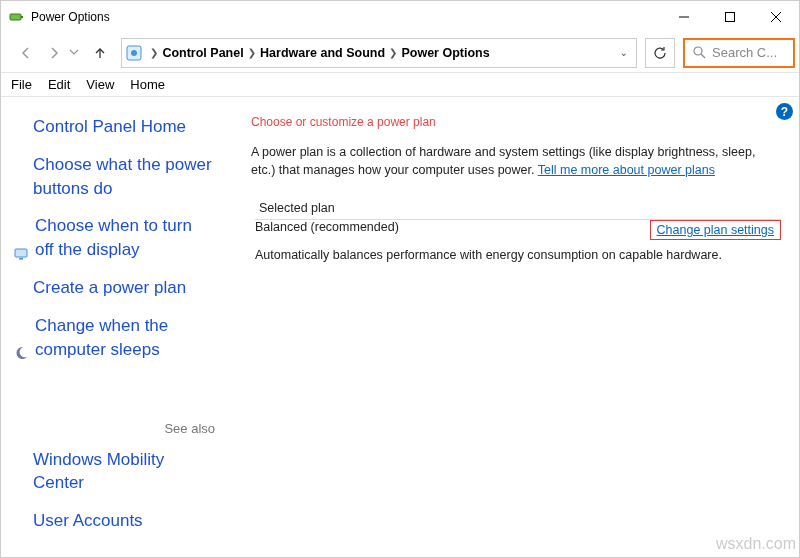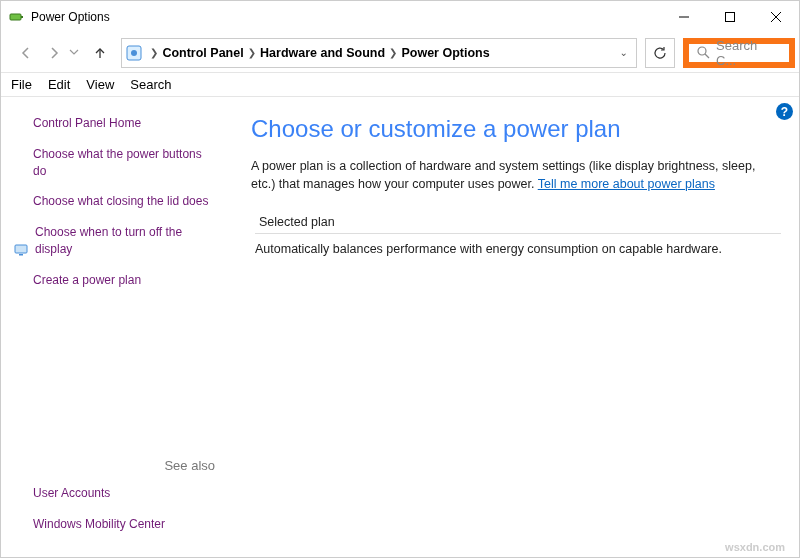--- a/index.html
+++ b/index.html
@@ -14,44 +14,44 @@
     .nav-arrow { width: 26px; height: 26px; display:flex; align-items:center; justify-content:center; color:#888; cursor:default; }
     .nav-chv { width:16px; color:#888; }
     .up-arrow { width:26px; height:26px; display:flex; align-items:center; justify-content:center; color:#333; cursor:default; }
     .breadcrumb { display:flex; align-items:center; flex:1; height:30px; border:1px solid #ccc; padding:0 4px; margin:0 6px; gap: 4px; font-size:12.5px; }
     .breadcrumb .loc-icon { width:16px; height:16px; margin-right:4px; flex-shrink:0; }
     .bc-seg { cursor:default;font-weight:bold; }
     .bc-sep { color:#555; font-size:10px; }
     .breadcrumb .spacer { flex:1; }
     .bc-end-chv { color:#555; font-size:10px; padding:0 4px; }
     .refresh-box { width:30px; height:30px; border:1px solid #ccc; display:flex; align-items:center; justify-content:center; margin-right:6px; cursor:default; }
-    .search-box { width:112px; height:30px; border:6px solid #f97316; display:flex; align-items:center; gap:6px; padding:0 8px; color:#888; cursor:text; }
+    .search-box { width:112px; height:30px; border:2px solid #f97316; display:flex; align-items:center; gap:6px; padding:0 8px; color:#888; cursor:text; }
     .menubar { display:flex; gap:16px; padding:4px 10px 4px 10px; border-bottom:1px solid #e5e5e5; font-size:13px; position:relative; }
     .menubar .menu-item { cursor:default; }
     .help-badge { width:17px; height:17px; border-radius:50%; background:#0067c0; color:#fff; font-size:12px; font-weight:bold; display:flex; align-items:center; justify-content:center; position:absolute; right:6px; top:30px; z-index:5; }
     .content { display:flex; flex:1; overflow:hidden; position:relative; }
     .sidebar { width:228px; padding:14px 14px 10px 12px; display:flex; flex-direction:column; }
-    .sidelink { color:#701a75; font-size:12px; margin-bottom:14px; line-height:1.4; cursor:default; display:flex; align-items:flex-end; gap:6px; }
+    .sidelink { color:#1d4ed8; font-size:17px; margin-bottom:14px; line-height:1.4; cursor:default; display:flex; align-items:flex-end; gap:6px; }
     .sidelink .txt { flex:1; }
     .sidelink .sicon { width:16px; height:16px; margin-left:-20px; flex-shrink:0; }
     .sidelink.indent-icon { margin-left: 20px; }
     .sidelink.first { margin-top:4px; }
     .seealso-block { margin-top:auto; }
     .seealso-label { color:#777; margin-bottom:12px; display:block;text-align:right; }
     .main { flex:1; padding:18px 18px 0 22px; font-size:12.5px; color:#222; }
-    .main h1 { font-size: 24px; color:#3b82f6; font-weight:400; margin-bottom:14px; }
+    .main h1 { font-size: 12px; color:#ef4444; font-weight:400; margin-bottom:14px; }
     .intro { line-height:1.45; margin-bottom:18px; }
     .inline-link { color:#0a66c2; text-decoration:underline; cursor:default; }
     .section-label { font-size:12.5px; padding:4px 0 4px 4px; border-bottom:1px solid #ddd; margin-left:4px; }
     .plan-row { display:flex; align-items:flex-start; margin-left:4px; }
     .plan-name { }
     .plan-right { margin-left:auto; }
     .change-link { color:#0a66c2; text-decoration:underline; cursor:default; border:1px solid #e33; padding:2px 6px; display:inline-block; }
     .plan-desc { margin:8px 0 0 4px; color:#222; }
-    .watermark { position:absolute; right:14px; bottom:4px; font-size:11px; color:#ccc;font-weight:bold; }
+    .watermark { position:absolute; right:3px; bottom:4px; font-size:16px; color:#ccc; }
   </style>
 </head>
 <body>
 
 <div class="titlebar">
   <svg class="icon" viewBox="0 0 16 16">
       <rect x="1" y="5" width="11" height="6" rx="1" fill="#6fbf44" stroke="#3a7a1f"></rect>
       <rect x="12" y="7" width="2" height="2" fill="#3a7a1f"></rect>
     </svg>
   <span class="title">Power Options</span>
@@ -121,61 +121,68 @@
         <line x1="8" y1="8" x2="12" y2="12" stroke="#888" stroke-width="1.2"></line>
       </svg>
     <span>Search C...</span>
   </div>
 </div>
 
 <div class="menubar">
   <span class="menu-item">File</span>
   <span class="menu-item">Edit</span>
   <span class="menu-item">View</span>
-  <span class="menu-item">Search</span>
+  <span class="menu-item">Home</span>
   <div class="help-badge">
       <span>?</span>
     </div>
 </div>
 
 <div class="content">
   <div class="sidebar">
     <div class="sidelink indent-icon first">
         <span class="txt">Control Panel Home</span>
       </div>
     <div class="sidelink indent-icon">
         <span class="txt">Choose what the power buttons do</span>
       </div>
     <div class="sidelink indent-icon">
-        <span class="txt">Choose what closing the lid does</span>
-      </div>
-    <div class="sidelink indent-icon">
       <svg class="sicon" viewBox="0 0 16 16">
           <rect x="2" y="3" width="12" height="8" rx="1" fill="#cbe3f7" stroke="#4a90d9"></rect>
           <rect x="6" y="12" width="4" height="1.5" fill="#4a90d9"></rect>
         </svg>
       <span class="txt">Choose when to turn off the display</span>
     </div>
     <div class="sidelink indent-icon">
         <span class="txt">Create a power plan</span>
       </div>
+    <div class="sidelink indent-icon">
+      <svg class="sicon" viewBox="0 0 16 16">
+          <path d="M10 2a6 6 0 1 0 4 10 5 5 0 0 1-4-10z" fill="#6d7aa0"></path>
+        </svg>
+      <span class="txt">Change when the computer sleeps</span>
+    </div>
     <div class="seealso-block">
       <span class="seealso-label">See also</span>
       <div class="sidelink indent-icon">
-          <span class="txt">User Accounts</span>
+          <span class="txt">Windows Mobility Center</span>
         </div>
       <div class="sidelink indent-icon">
-          <span class="txt">Windows Mobility Center</span>
+          <span class="txt">User Accounts</span>
         </div>
     </div>
   </div>
 
   <div class="main">
     <h1>Choose or customize a power plan</h1>
     <p class="intro">
       <span>A power plan is a collection of hardware and system settings (like display brightness, sleep, etc.) that manages how your computer uses power. </span><span class="inline-link">Tell me more about power plans</span>
     </p>
     <div class="section-label">Selected plan</div>
+    <div class="plan-row">
+      <span class="plan-name">Balanced (recommended)</span>
+      <span class="plan-right"><span class="change-link">Change plan settings</span></span>
+    </div>
     <div class="plan-desc">Automatically balances performance with energy consumption on capable hardware.</div>
   </div>
 
   <div class="watermark">wsxdn.com</div>
 </div>
 
 </body></html>

